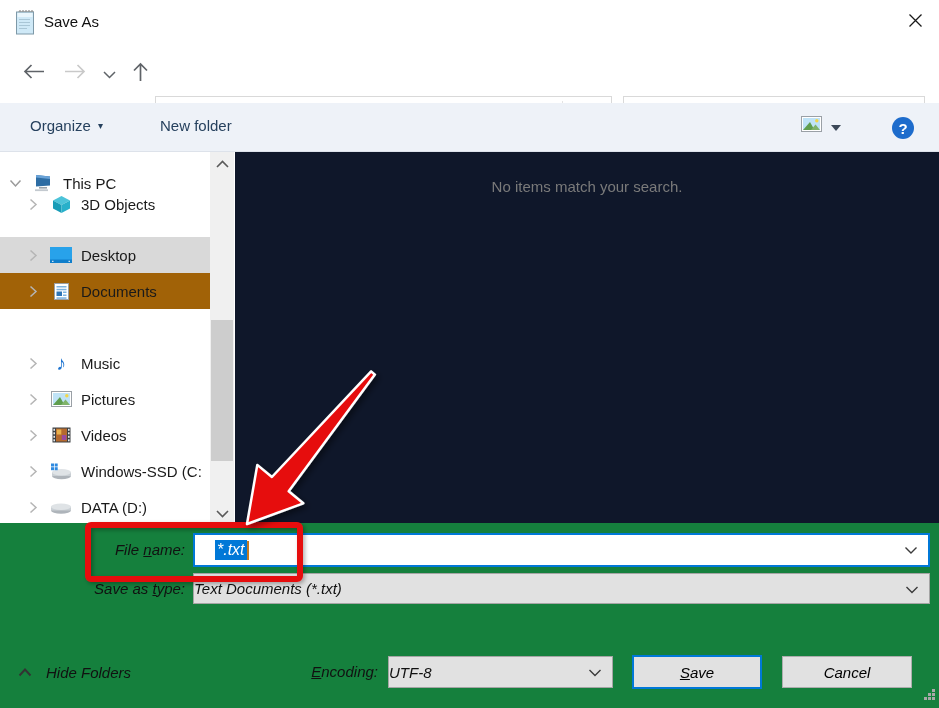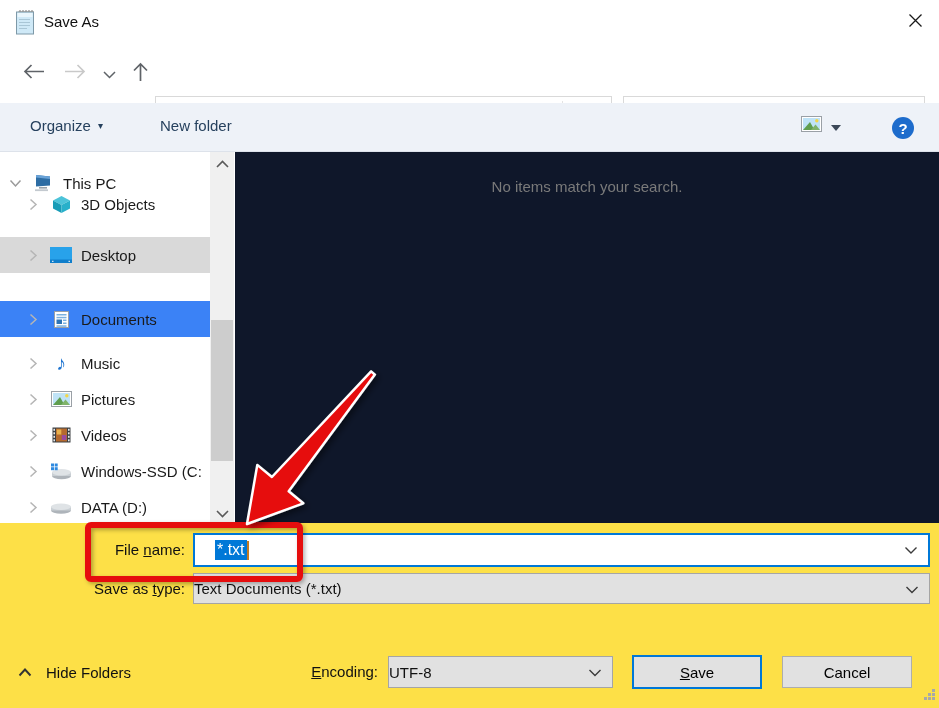--- a/index.html
+++ b/index.html
@@ -36,37 +36,37 @@
   .tb-caret { margin-left:7px; font-size:10px; color:#26415e; }
   .view-btn { position:absolute; left:801px; top:13px; display:flex; align-items:center; cursor:pointer; }
   .view-dd { margin-left:9px; }
   .help-btn { position:absolute; left:892px; top:14px; width:22px; height:22px; border-radius:50%; background:#1d6ccc; color:#fff; font-size:15px; font-weight:bold; display:flex; align-items:center; justify-content:center; cursor:pointer; }
 
   
   .bodyarea { position:absolute; left:0; top:152px; width:939px; height:371px; background:#fff; }
   .tree { position:absolute; left:0; top:0; width:210px; height:371px; overflow:hidden; }
   .tree-row { position:absolute; left:0; width:210px; height:36px; display:flex; align-items:center; cursor:pointer; white-space:nowrap; overflow:hidden; }
   .tree-row.selected { background:#d9d9d9; }
-  .tree-row.highlighted { background:#3b82f6;margin-top:28px; }
+  .tree-row.highlighted { background:#a16207; }
   .expander { width:14px; display:flex; align-items:center; justify-content:center; flex:0 0 auto; }
   .ticon { width:24px; display:flex; align-items:center; justify-content:center; margin-left:9px; flex:0 0 auto; }
   .tlabel { margin-left:8px; font-size:15px; color:#1a1a1a; }
   .indent0 { padding-left:8px; }
   .indent1 { padding-left:26px; }
 
   .vscroll { position:absolute; left:210px; top:0; width:24px; height:371px; background:#f0f0f0; }
   .vs-btn { position:absolute; left:0; width:24px; height:21px; display:flex; align-items:center; justify-content:center; cursor:pointer; }
   .vs-up { top:0; } .vs-down { bottom:0; }
   .vs-thumb { position:absolute; left:1px; top:168px; width:22px; height:141px; background:#cdcdcd; cursor:pointer; }
 
   .mainpane { position:absolute; left:235px; top:0; width:704px; height:371px; background:#0f172a; }
   .empty-msg { position:absolute; top:26px; left:0; width:100%; text-align:center; font-size:15px; color:#7a7a7a; }
 
   
-  .footer { position:absolute; left:0; top:523px; width:939px; height:185px; background:#fde047; }
+  .footer { position:absolute; left:0; top:523px; width:939px; height:185px; background:#15803d;font-style:italic; }
   .frow-label { position:absolute; text-align:right; font-size:15px; color:#111; }
   .lbl-filename { left:40px; width:145px; top:10px; line-height:34px; }
   .lbl-type { left:40px; width:145px; top:50px; line-height:31px; }
   .filename-input { position:absolute; left:193px; top:10px; width:737px; height:34px; background:#fff; border:2px solid #0078d7; display:flex; align-items:center; cursor:text; }
   .sel-text { margin-left:20px; background:#0078d7; color:#fff; font-size:16px; padding:1px 2px; }
   .caret { width:2px; height:19px; background:#c57a22; }
   .combo { position:absolute; background:#e1e1e1; border:1px solid #a5a5a5; display:flex; align-items:center; font-size:15px; color:#111; cursor:default; }
   .combo .cval { }
   .combo .cchev, .filename-input .cchev { position:absolute; right:10px; top:50%; transform:translateY(-50%); }
   .type-combo { left:193px; top:50px; width:737px; height:31px; }

